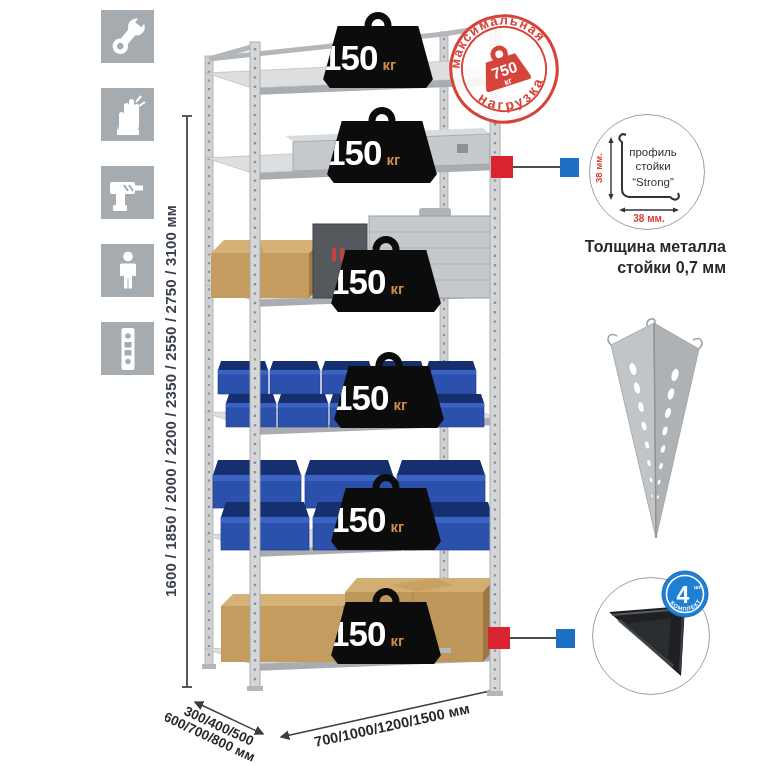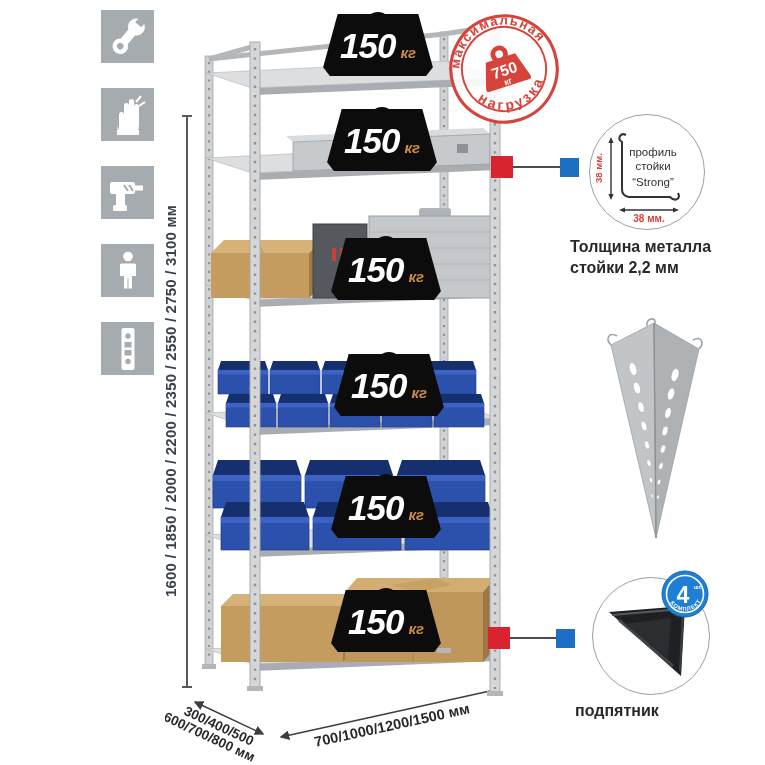--- a/index.html
+++ b/index.html
@@ -13,38 +13,38 @@
   .vdim-line{position:absolute;left:186px;top:115px;width:2px;height:573px;background:#55595e;}
   .vdim-line::before,.vdim-line::after{content:"";position:absolute;left:-4px;width:10px;height:2px;background:#55595e;}
   .vdim-line::before{top:0}.vdim-line::after{bottom:0}
   .vdim-label{position:absolute;left:170px;top:401px;transform:translate(-50%,-50%) rotate(-90deg);
         white-space:nowrap;font-size:15px;font-weight:bold;color:#3a414c;letter-spacing:.2px;}
 
   
   .weight-badge{position:absolute;width:112px;height:76px;z-index:5;}
   .wb-ring{position:absolute;top:0;left:50%;transform:translateX(-50%);width:13px;height:13px;
         border:7px solid #0c0c0c;border-radius:50%;background:transparent;}
-  .wb-body{position:absolute;left:0;top:2px;width:112px;height:62px;background:#0c0c0c;
+  .wb-body{position:absolute;left:0;top:14px;width:112px;height:62px;background:#0c0c0c;
         clip-path:polygon(14% 0%,86% 0%,99% 86%,93% 100%,7% 100%,1% 86%);
-        display:flex;align-items:center;justify-content:center;font-style:italic;}
+        display:flex;align-items:center;justify-content:flex-start;}
   .wb-val{color:#fff;font-size:35px;font-weight:bold;line-height:1;letter-spacing:-1px;}
   .wb-unit{color:#cf8b4a;font-size:15px;font-weight:bold;margin:14px 0 0 5px;}
 
   
   .stamp{position:absolute;left:446px;top:11px;width:116px;height:116px;transform:rotate(-18deg);z-index:6;}
 
   
   .sq{position:absolute;z-index:4;}
   .sq.red{width:22px;height:22px;background:#d92430;}
   .sq.blue{width:19px;height:19px;background:#1c6fc4;}
   .conn-line{position:absolute;height:2px;background:#4a4d50;z-index:3;}
 
   
   .det-circle{position:absolute;border:1.6px solid #9aa0a5;border-radius:50%;background:#fff;box-sizing:border-box;}
-  .caption{position:absolute;text-align:left;font-size:16px;font-weight:bold;color:#26282b;line-height:1.3;}
+  .caption{position:absolute;text-align:right;font-size:16px;font-weight:bold;color:#26282b;line-height:1.3;}
   .caption span{display:block;}
 
   .arrow-svg text{font-family:"Liberation Sans",sans-serif;}
   svg text{font-family:"Liberation Sans",sans-serif;}
 </style>
 </head>
 <body>
 
 <div class="stage">
 
@@ -294,21 +294,21 @@
       <path d="M29 95 l6,-2.6 v5.2 z M89 95 l-6,-2.6 v5.2 z" fill="#2f3236"></path>
       <text x="12" y="53" font-size="9.5" font-weight="bold" fill="#d6433b" text-anchor="middle" transform="rotate(-90 12 53)">38 мм.</text>
       <text x="59" y="107" font-size="10" font-weight="bold" fill="#d6433b" text-anchor="middle">38 мм.</text>
       <text x="63" y="41" font-size="11.5" fill="#2f3236" text-anchor="middle">профиль</text>
       <text x="63" y="55" font-size="11.5" fill="#2f3236" text-anchor="middle">стойки</text>
       <text x="63" y="71" font-size="11.5" fill="#2f3236" text-anchor="middle">“Strong”</text>
     </svg>
   </div>
   <div class="caption" style="left:570px;top:237px;width:156px">
     <span>Толщина металла</span>
-    <span>стойки 2,2 мм</span>
+    <span>стойки 0,7 мм</span>
   </div>
 
   <svg style="position:absolute;left:597px;top:303px" width="110" height="248" viewBox="0 0 110 248">
     <polygon points="14,42 57,20 59,235" fill="#c2c5c8" stroke="#9da1a5" stroke-width="0.8"></polygon>
     <polygon points="57,20 102,46 59,235" fill="#aeb2b5" stroke="#9da1a5" stroke-width="0.8"></polygon>
     <line x1="57" y1="20" x2="59" y2="235" stroke="#8d9194" stroke-width="1.4"></line>
     <path d="M14,42 C 8,36 12,28 20,33 M102,46 C 108,40 104,32 96,37 M50,23 C 48,15 60,13 58,21" fill="none" stroke="#9da1a5" stroke-width="1.6"></path>
     <g fill="#fff" stroke="#9aa0a4" stroke-width="0.4">
       <ellipse cx="36" cy="66" rx="3.6" ry="6.6" transform="rotate(-16 36 66)"></ellipse>
       <ellipse cx="40" cy="85" rx="3.3" ry="6.1" transform="rotate(-16 40 85)"></ellipse>
@@ -344,21 +344,20 @@
       </defs>
     <circle cx="25" cy="25" r="23" fill="#1f7fd4" stroke="#1665ab" stroke-width="1"></circle>
     <circle cx="25" cy="25" r="18.5" fill="none" stroke="#fff" stroke-width="1.6"></circle>
     <text x="23" y="33.5" text-anchor="middle" font-size="23" font-weight="bold" fill="#fff">4</text>
     <text x="34" y="20" font-size="5.5" font-weight="bold" fill="#fff">шт.</text>
     <text font-size="5.6" font-weight="bold" fill="#fff" letter-spacing="0.8" style="text-transform:uppercase">
       <textPath href="#footArc" startOffset="50%" text-anchor="middle">в комплекте</textPath>
     </text>
   </svg>
   <div class="caption" style="left:575px;top:701px;width:152px">
-    <span>подпятник</span>
   </div>
 
   <svg class="arrow-svg" style="position:absolute;left:165px;top:672px" width="355" height="93" viewBox="0 0 355 93">
     <defs>
       <marker id="ah" viewBox="0 0 10 10" refX="8.5" refY="5" markerWidth="6.5" markerHeight="6.5" orient="auto-start-reverse">
         <path d="M0 0 L10 5 L0 10 z" fill="#3a3d41"></path>
       </marker>
     </defs>
     <line x1="30" y1="30" x2="98" y2="62" stroke="#3a3d41" stroke-width="1.5" marker-start="url(#ah)" marker-end="url(#ah)"></line>
     <g transform="translate(52,58) rotate(25)">

